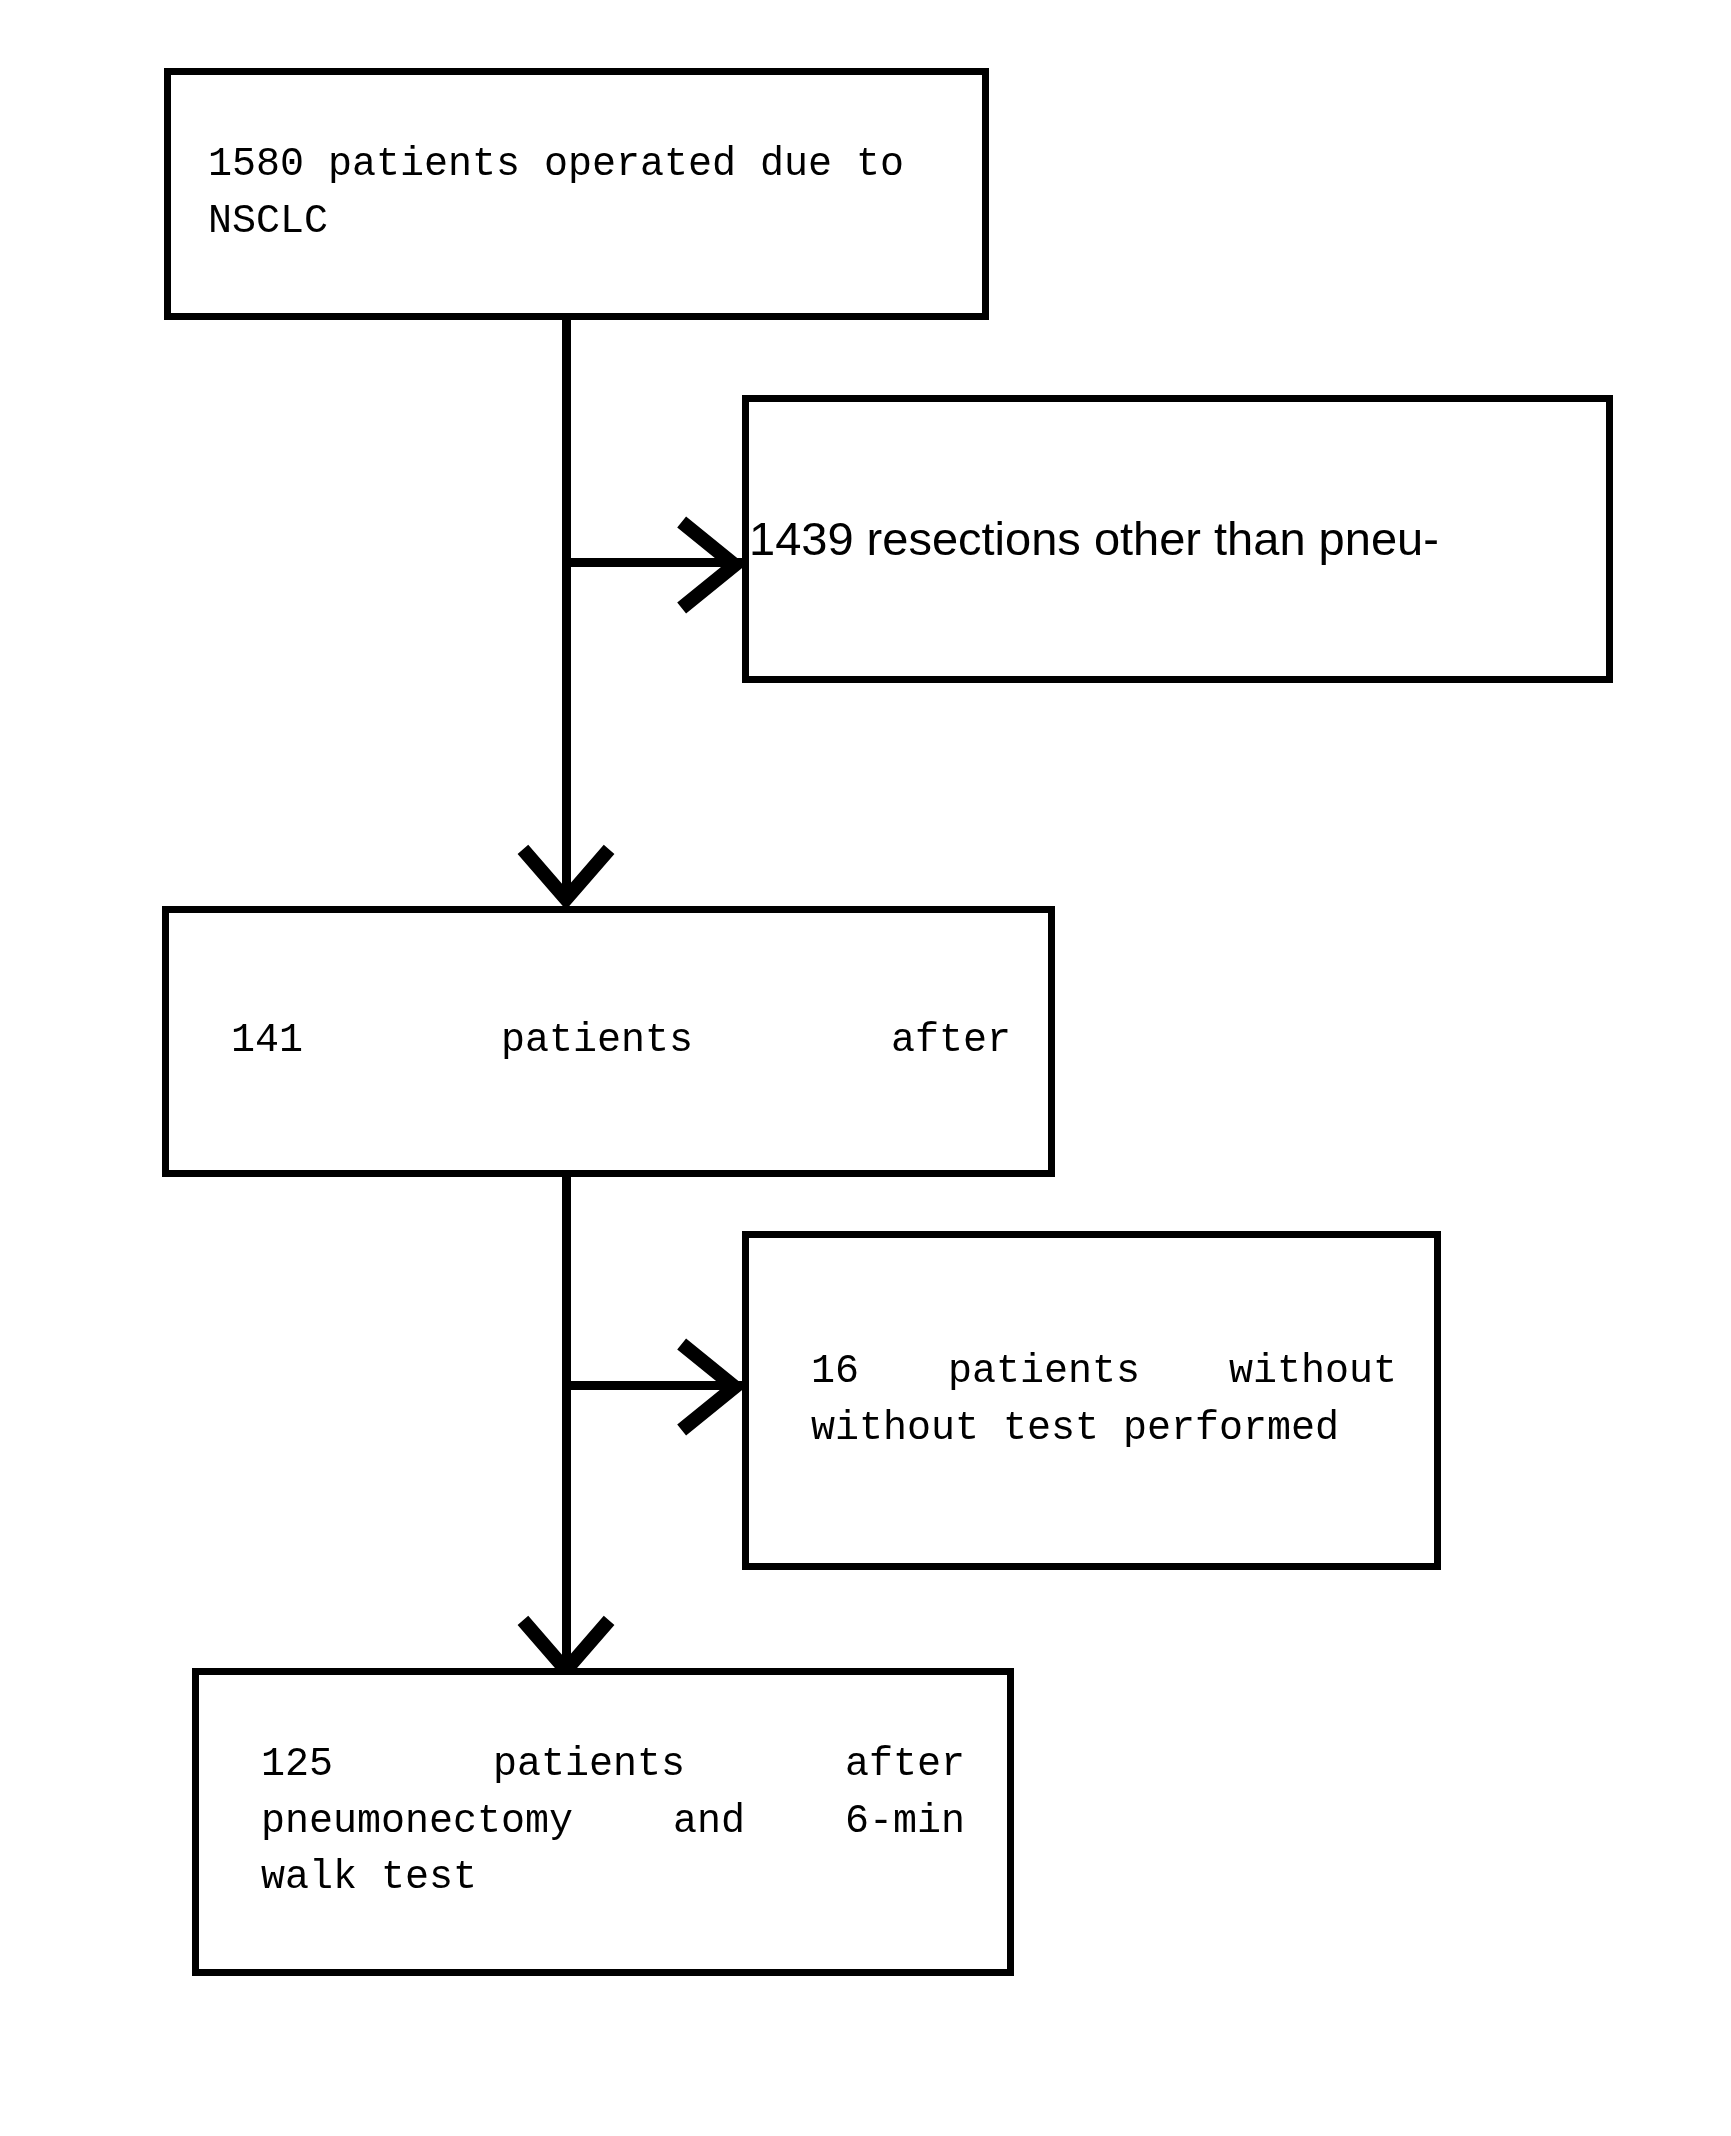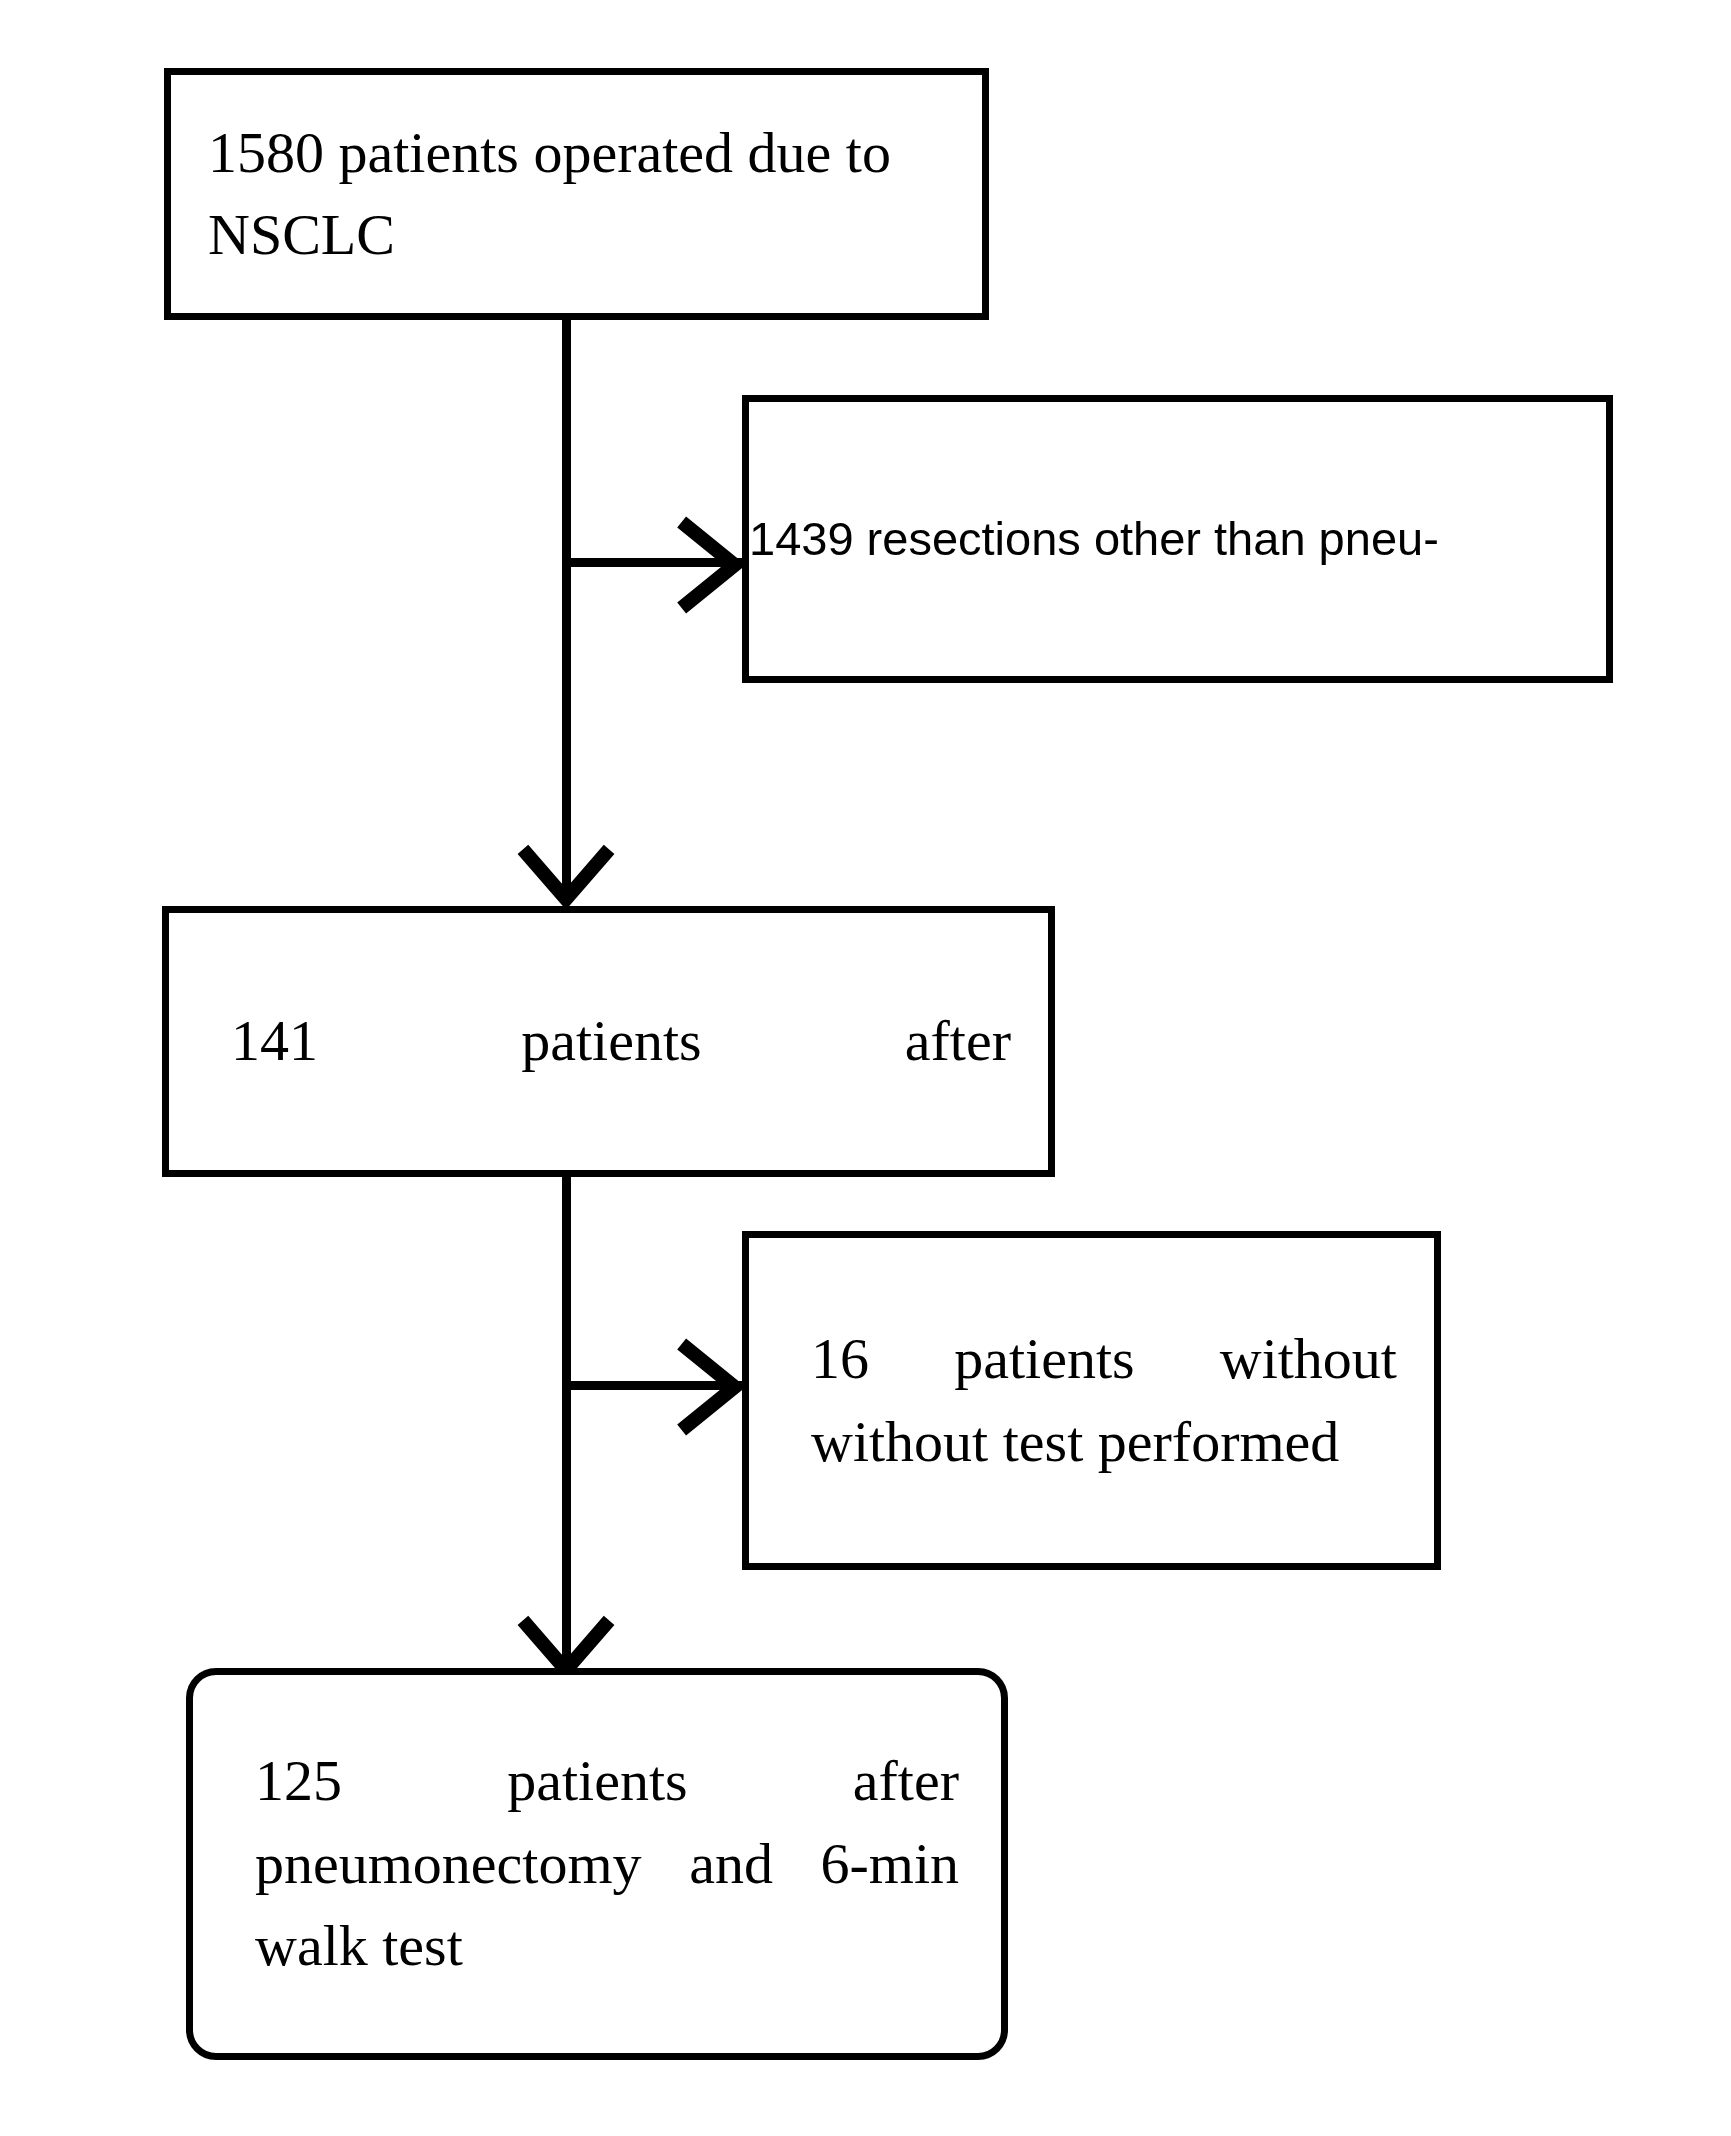--- a/index.html
+++ b/index.html
@@ -23,22 +23,22 @@
     display: flex;
     flex-direction: column;
     justify-content: center;
   }
   .node .txt {
     color: #000000;
     margin: 0;
   }
   
   .serif .txt {
-    font-family: Liberation Serif, serif;
-    font-size: 58px;
+    font-family: Liberation Mono, monospace;
+    font-size: 40px;
     line-height: 1.42;
   }
   
   .sans .txt {
     font-family: "Liberation Sans", "DejaVu Sans", sans-serif;
     font-size: 47px;
     line-height: 1.50;
   }
   .justify .txt {
     text-align: justify;
@@ -113,20 +113,20 @@
 
   <div class="node serif justify lastleft" id="node-pneumo" style="left:162px; top:906px; width:893px; height:271px;">
     <p class="txt">141 patients after</p>
   </div>
 
   <div class="node serif justify lastleft" id="node-noex" style="left:742px; top:1231px; width:699px; height:339px;">
     <p class="txt">16 patients without</p>
     <p class="txt txt-last">without test performed</p>
   </div>
 
-  <div class="node serif justify lastleft" id="node-final" style="left:186px; top:1668px; width:822px; height:392px;border-radius:30px;">
+  <div class="node serif justify lastleft" id="node-final" style="left:192px; top:1668px; width:822px; height:308px;">
     <p class="txt">125 patients after</p>
     <p class="txt">pneumonectomy and 6-min</p>
     <p class="txt txt-last">walk test</p>
   </div>
 
 </div>
 
 
 </body></html>

